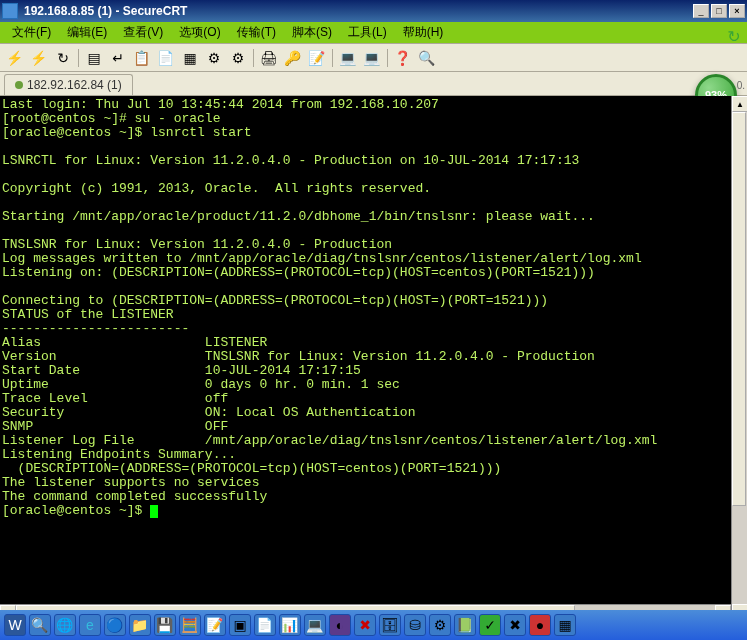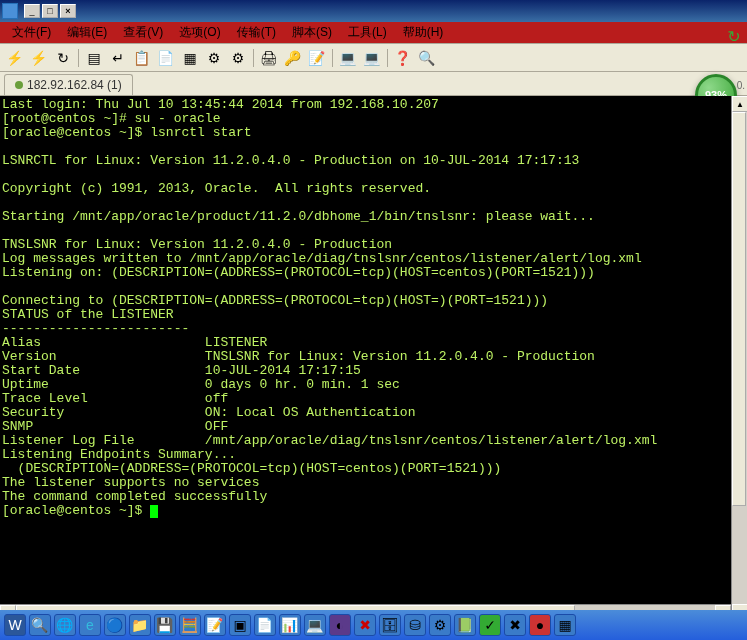--- a/index.html
+++ b/index.html
@@ -32,21 +32,21 @@
 .titlebar-btn {
   width: 16px; height: 14px;
   background: #d4d0c8;
   border: 1px outset #fff;
   display: flex; align-items: center; justify-content: center;
   font-size: 9px; font-family: Marlett, Arial;
   color: black;
 }
 .menubar {
   height: 22px;
-  background: #b91c1c;
+  background: #84cc16;
   display: flex;
   align-items: center;
   padding: 0 4px;
   border-bottom: 1px solid #aca899;
 }
 .menu-item { padding: 2px 8px; cursor: default; }
 .toolbar {
   height: 28px;
   background: #ece9d8;
   display: flex;
@@ -195,20 +195,21 @@
   top: 80px;
   font-size: 10px;
   color: #666;
 }
 </style>
 </head>
 <body>
 
 <div class="titlebar">
   <div class="titlebar-icon"></div>
+  <div class="titlebar-text">192.168.8.85 (1) - SecureCRT</div>
   <div class="titlebar-btns">
     <div class="titlebar-btn">_</div>
     <div class="titlebar-btn">□</div>
     <div class="titlebar-btn" style="font-weight:bold">×</div>
   </div>
 </div>
 
 <div class="menubar">
   <div class="menu-item">文件(F)</div>
   <div class="menu-item">编辑(E)</div>

